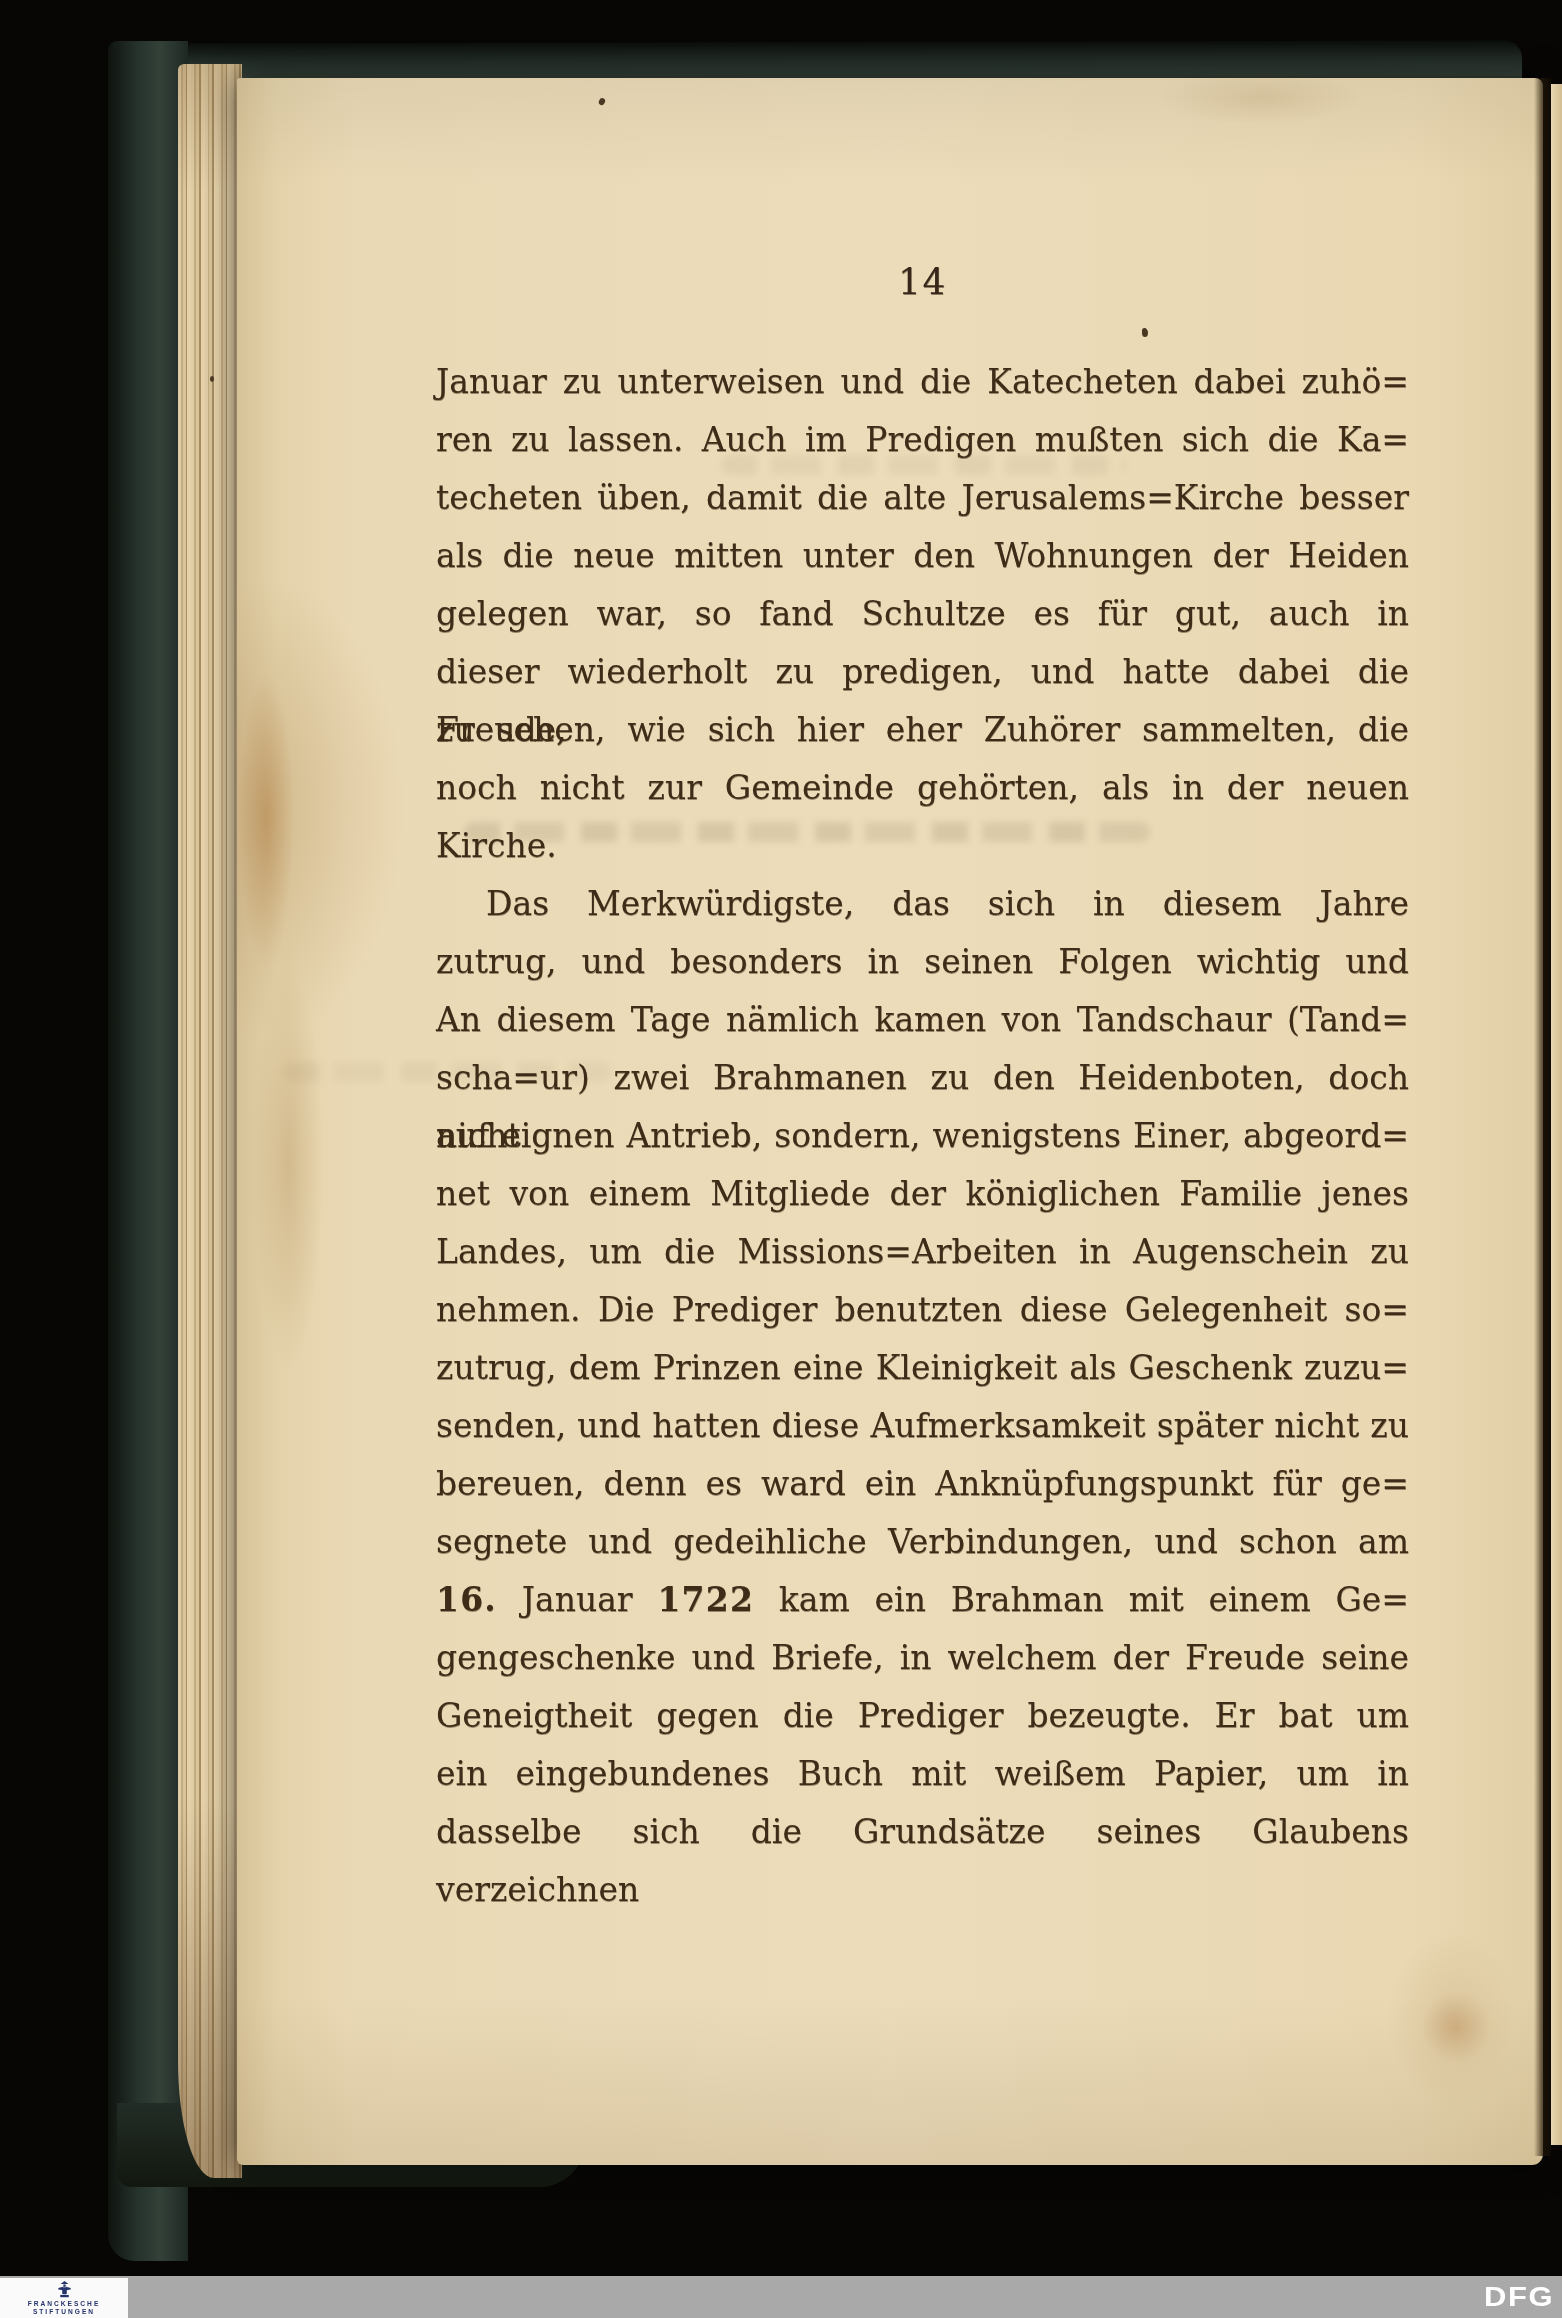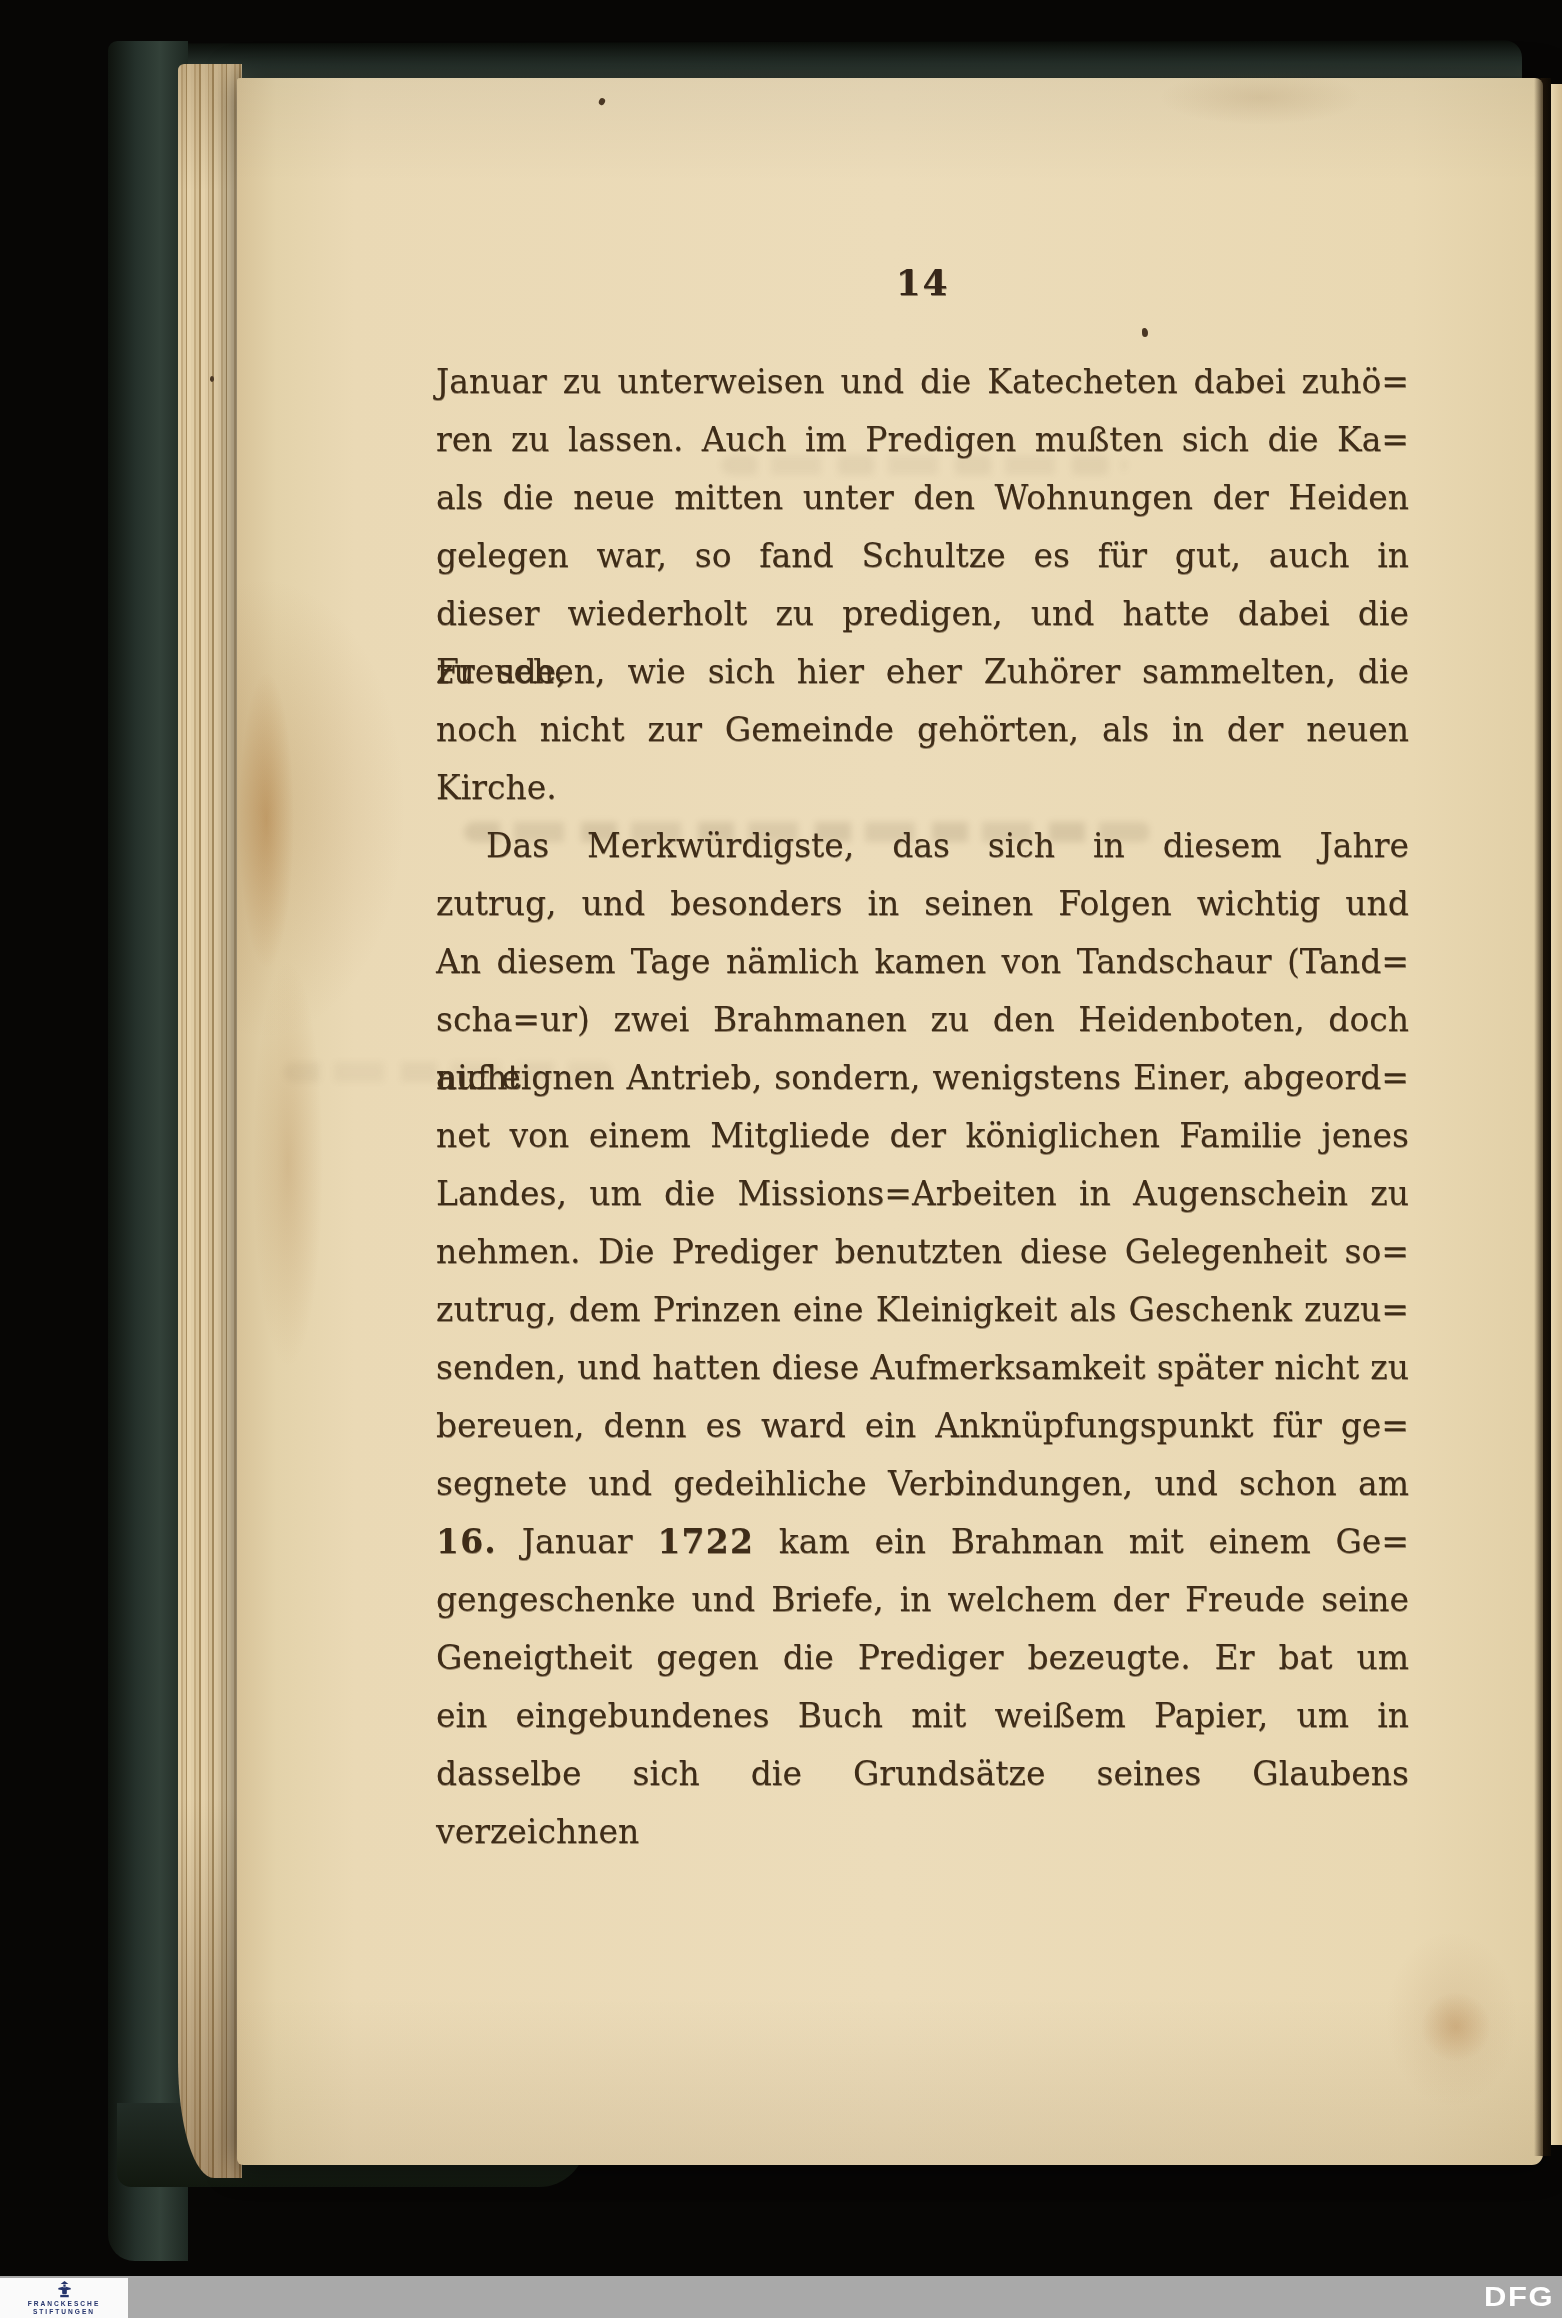--- a/index.html
+++ b/index.html
@@ -53,21 +53,21 @@
   .speck.k3{left:-27px;top:298px;width:3.9px;height:5.5px;}
   .ghost{position:absolute;pointer-events:none;filter:blur(3.9px);opacity:.28;
     background:repeating-linear-gradient(90deg,rgba(95,75,45,.5) 0 36px,rgba(95,75,45,0) 36px 50px,rgba(95,75,45,.42) 50px 100px,rgba(95,75,45,0) 100px 117px);
     height:20.3px;border-radius:10.2px;}
   .ghost.g1{left:227px;top:744px;width:687px;}
   .ghost.g2{left:484px;top:377px;width:406px;opacity:.14;}
   .ghost.g3{left:47px;top:984px;width:328px;opacity:.12;}
 
   
   .page-number{position:absolute;left:199px;top:183px;width:973px;text-align:center;
-    font-weight:700;font-size:36px;letter-spacing:1.6px;color:#37271a;
+    font-weight:400;font-size:36px;letter-spacing:1.6px;color:#37271a;
     text-shadow:0.4px 0.6px 0.6px rgba(50,33,15,.5);}
   .text-block{position:absolute;left:199px;top:275px;width:973px;color:#3e2c18;}
   .line{font-size:33px;line-height:58px;height:58px;
     text-align:justify;text-align-last:justify;
     text-shadow:0.3px 0.5px 0.5px rgba(55,36,16,.45);}
   .line.indent{text-indent:50px;}
   .line.short{text-align-last:left;}
   .antiqua{font-weight:700;letter-spacing:1.2px;}
 
   
@@ -103,20 +103,21 @@
     <div class="speck k2"></div>
     <div class="speck k3"></div>
     <div class="ghost g1"></div>
     <div class="ghost g2"></div>
     <div class="ghost g3"></div>
 
     <div class="page-number">14</div>
     <div class="text-block">
         <div class="line"><span>Januar zu unterweisen und die Katecheten dabei zuhö=</span></div>
         <div class="line"><span>ren zu lassen. Auch im Predigen mußten sich die Ka=</span></div>
+        <div class="line"><span>techeten üben, damit die alte Jerusalems=Kirche besser</span></div>
         <div class="line"><span>als die neue mitten unter den Wohnungen der Heiden</span></div>
         <div class="line"><span>gelegen war, so fand Schultze es für gut, auch in</span></div>
         <div class="line"><span>dieser wiederholt zu predigen, und hatte dabei die Freude,</span></div>
         <div class="line"><span>zu sehen, wie sich hier eher Zuhörer sammelten, die</span></div>
         <div class="line"><span>noch nicht zur Gemeinde gehörten, als in der neuen</span></div>
         <div class="line short"><span>Kirche.</span></div>
         <div class="line indent"><span>Das Merkwürdigste, das sich in diesem Jahre</span></div>
         <div class="line"><span>zutrug, und besonders in seinen Folgen wichtig und</span></div>
         <div class="line"><span>An diesem Tage nämlich kamen von Tandschaur (Tand=</span></div>
         <div class="line"><span>scha=ur) zwei Brahmanen zu den Heidenboten, doch nicht</span></div>

